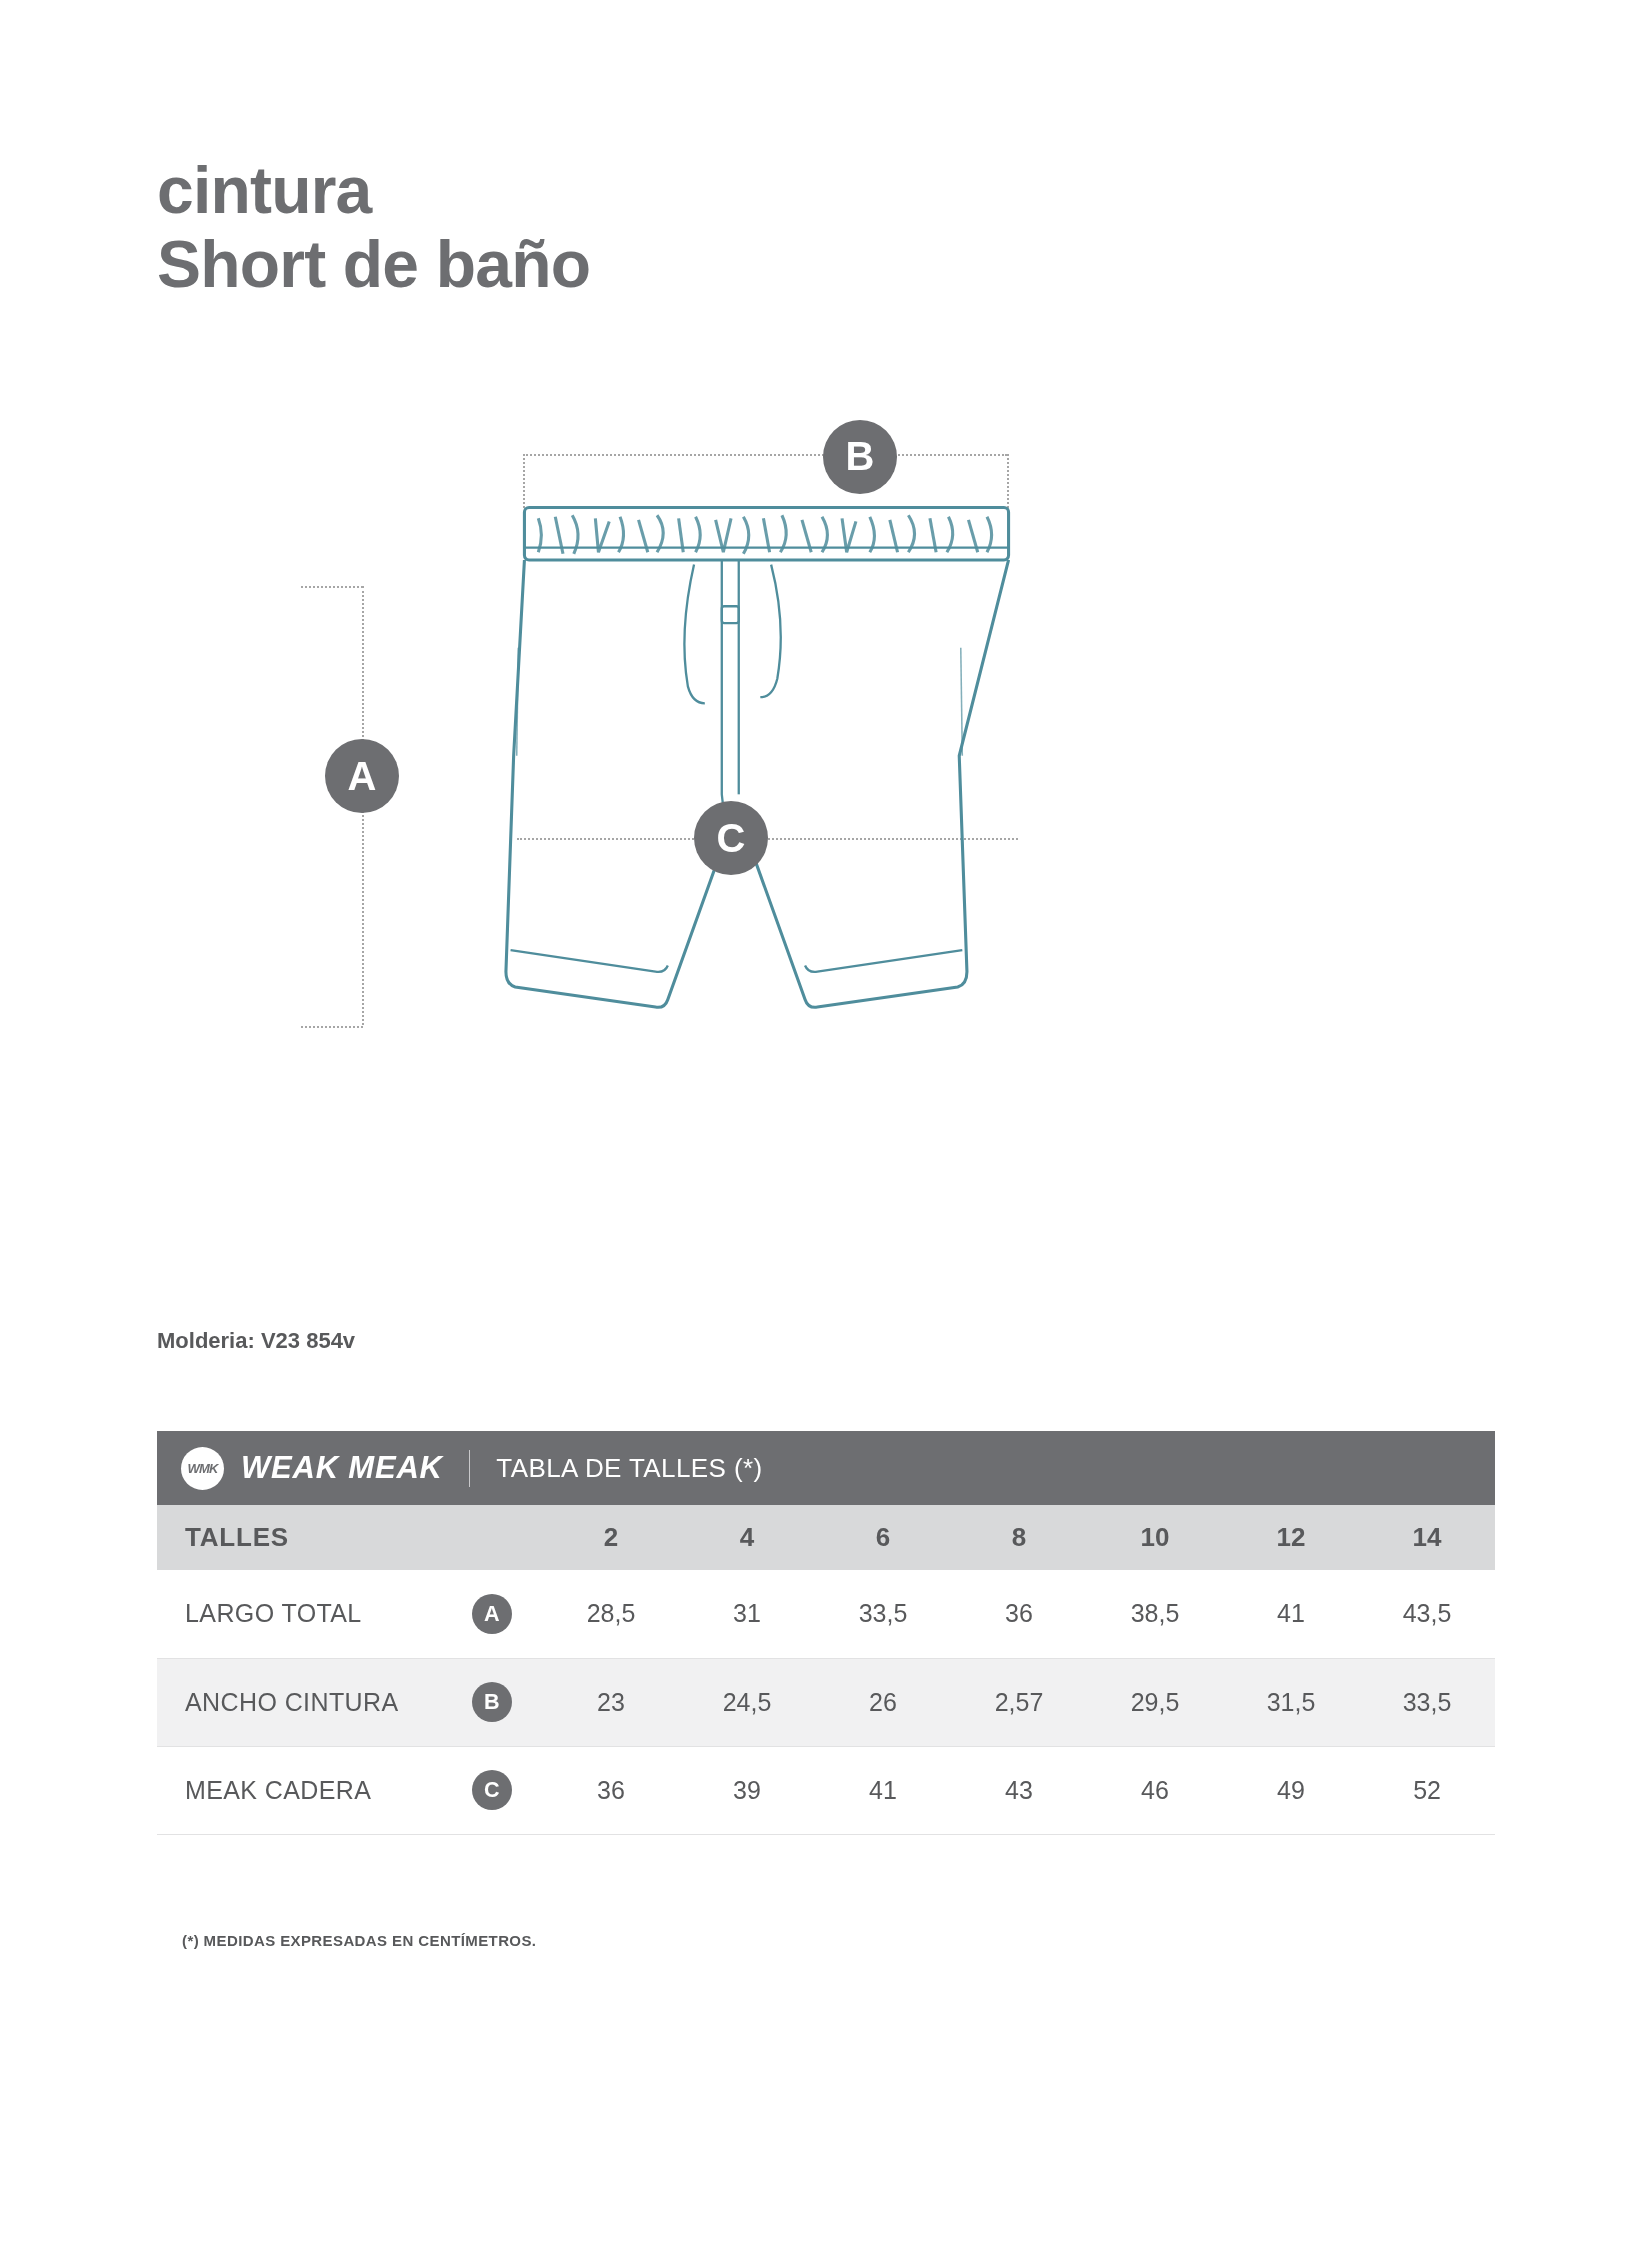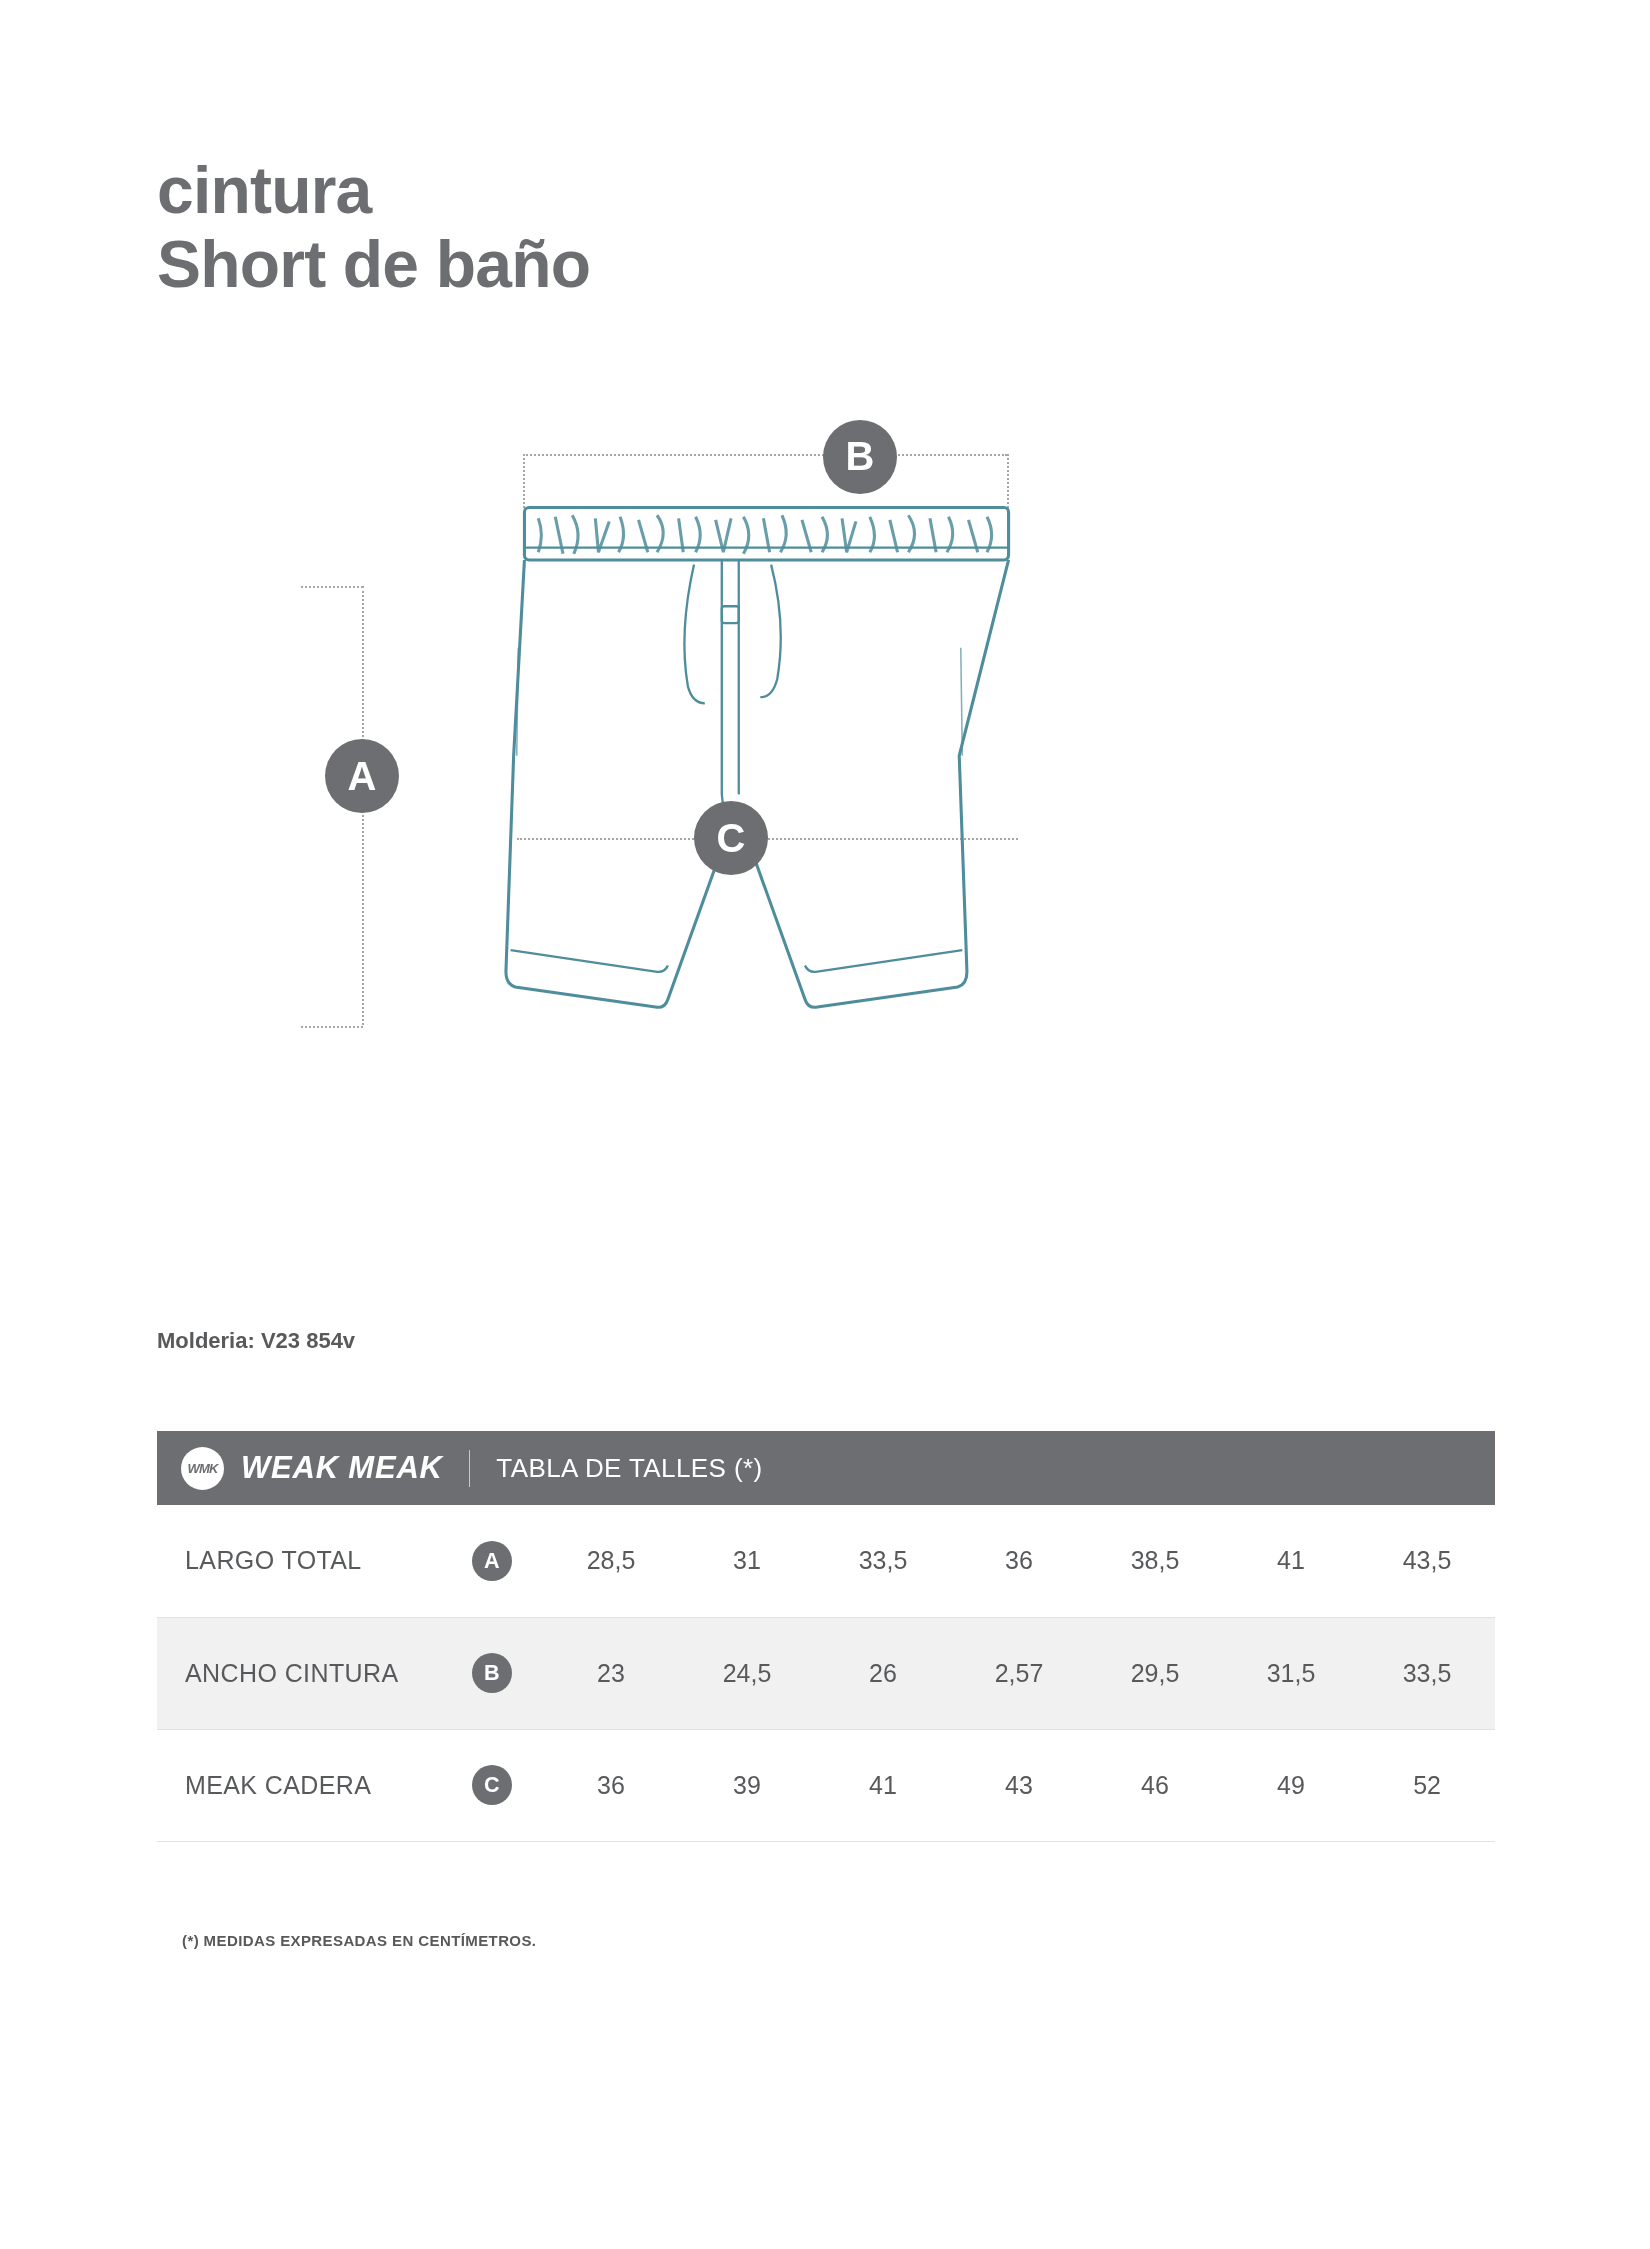--- a/index.html
+++ b/index.html
@@ -183,21 +183,21 @@
     text-align: center;
     vertical-align: middle;
   }
   .hdr-row td.lbl {
     text-align: left;
     padding-left: 28px;
     letter-spacing: 0.8px;
   }
 
   .data-row td {
-    height: 112px;
+    height: 88px;
     font-size: 25px;
     color: #58595b;
     text-align: center;
     vertical-align: middle;
     border-bottom: 1.5px solid #e2e2e3;
   }
   .data-row.alt td { background: #f1f1f2; }
   .data-row td.lbl {
     text-align: left;
     padding-left: 28px;
@@ -348,20 +348,30 @@
           <td colspan="8">
             <div class="brand-cell">
               <div class="brand-logo">WMK</div>
               <div class="brand-name">WEAK MEAK</div>
               <div class="brand-sep"></div>
               <div class="brand-sub">TABLA DE TALLES (*)</div>
             </div>
           </td>
         </tr>
 
+        <tr class="hdr-row">
+          <td class="lbl">TALLES</td>
+          <td>2</td>
+          <td>4</td>
+          <td>6</td>
+          <td>8</td>
+          <td>10</td>
+          <td>12</td>
+          <td>14</td>
+        </tr>
 
         <tr class="data-row">
           <td class="lbl">
             <div class="row-label-flex">
               <span>LARGO TOTAL</span>
               <span class="badge">A</span>
             </div>
           </td>
           <td>28,5</td>
           <td>31</td>

